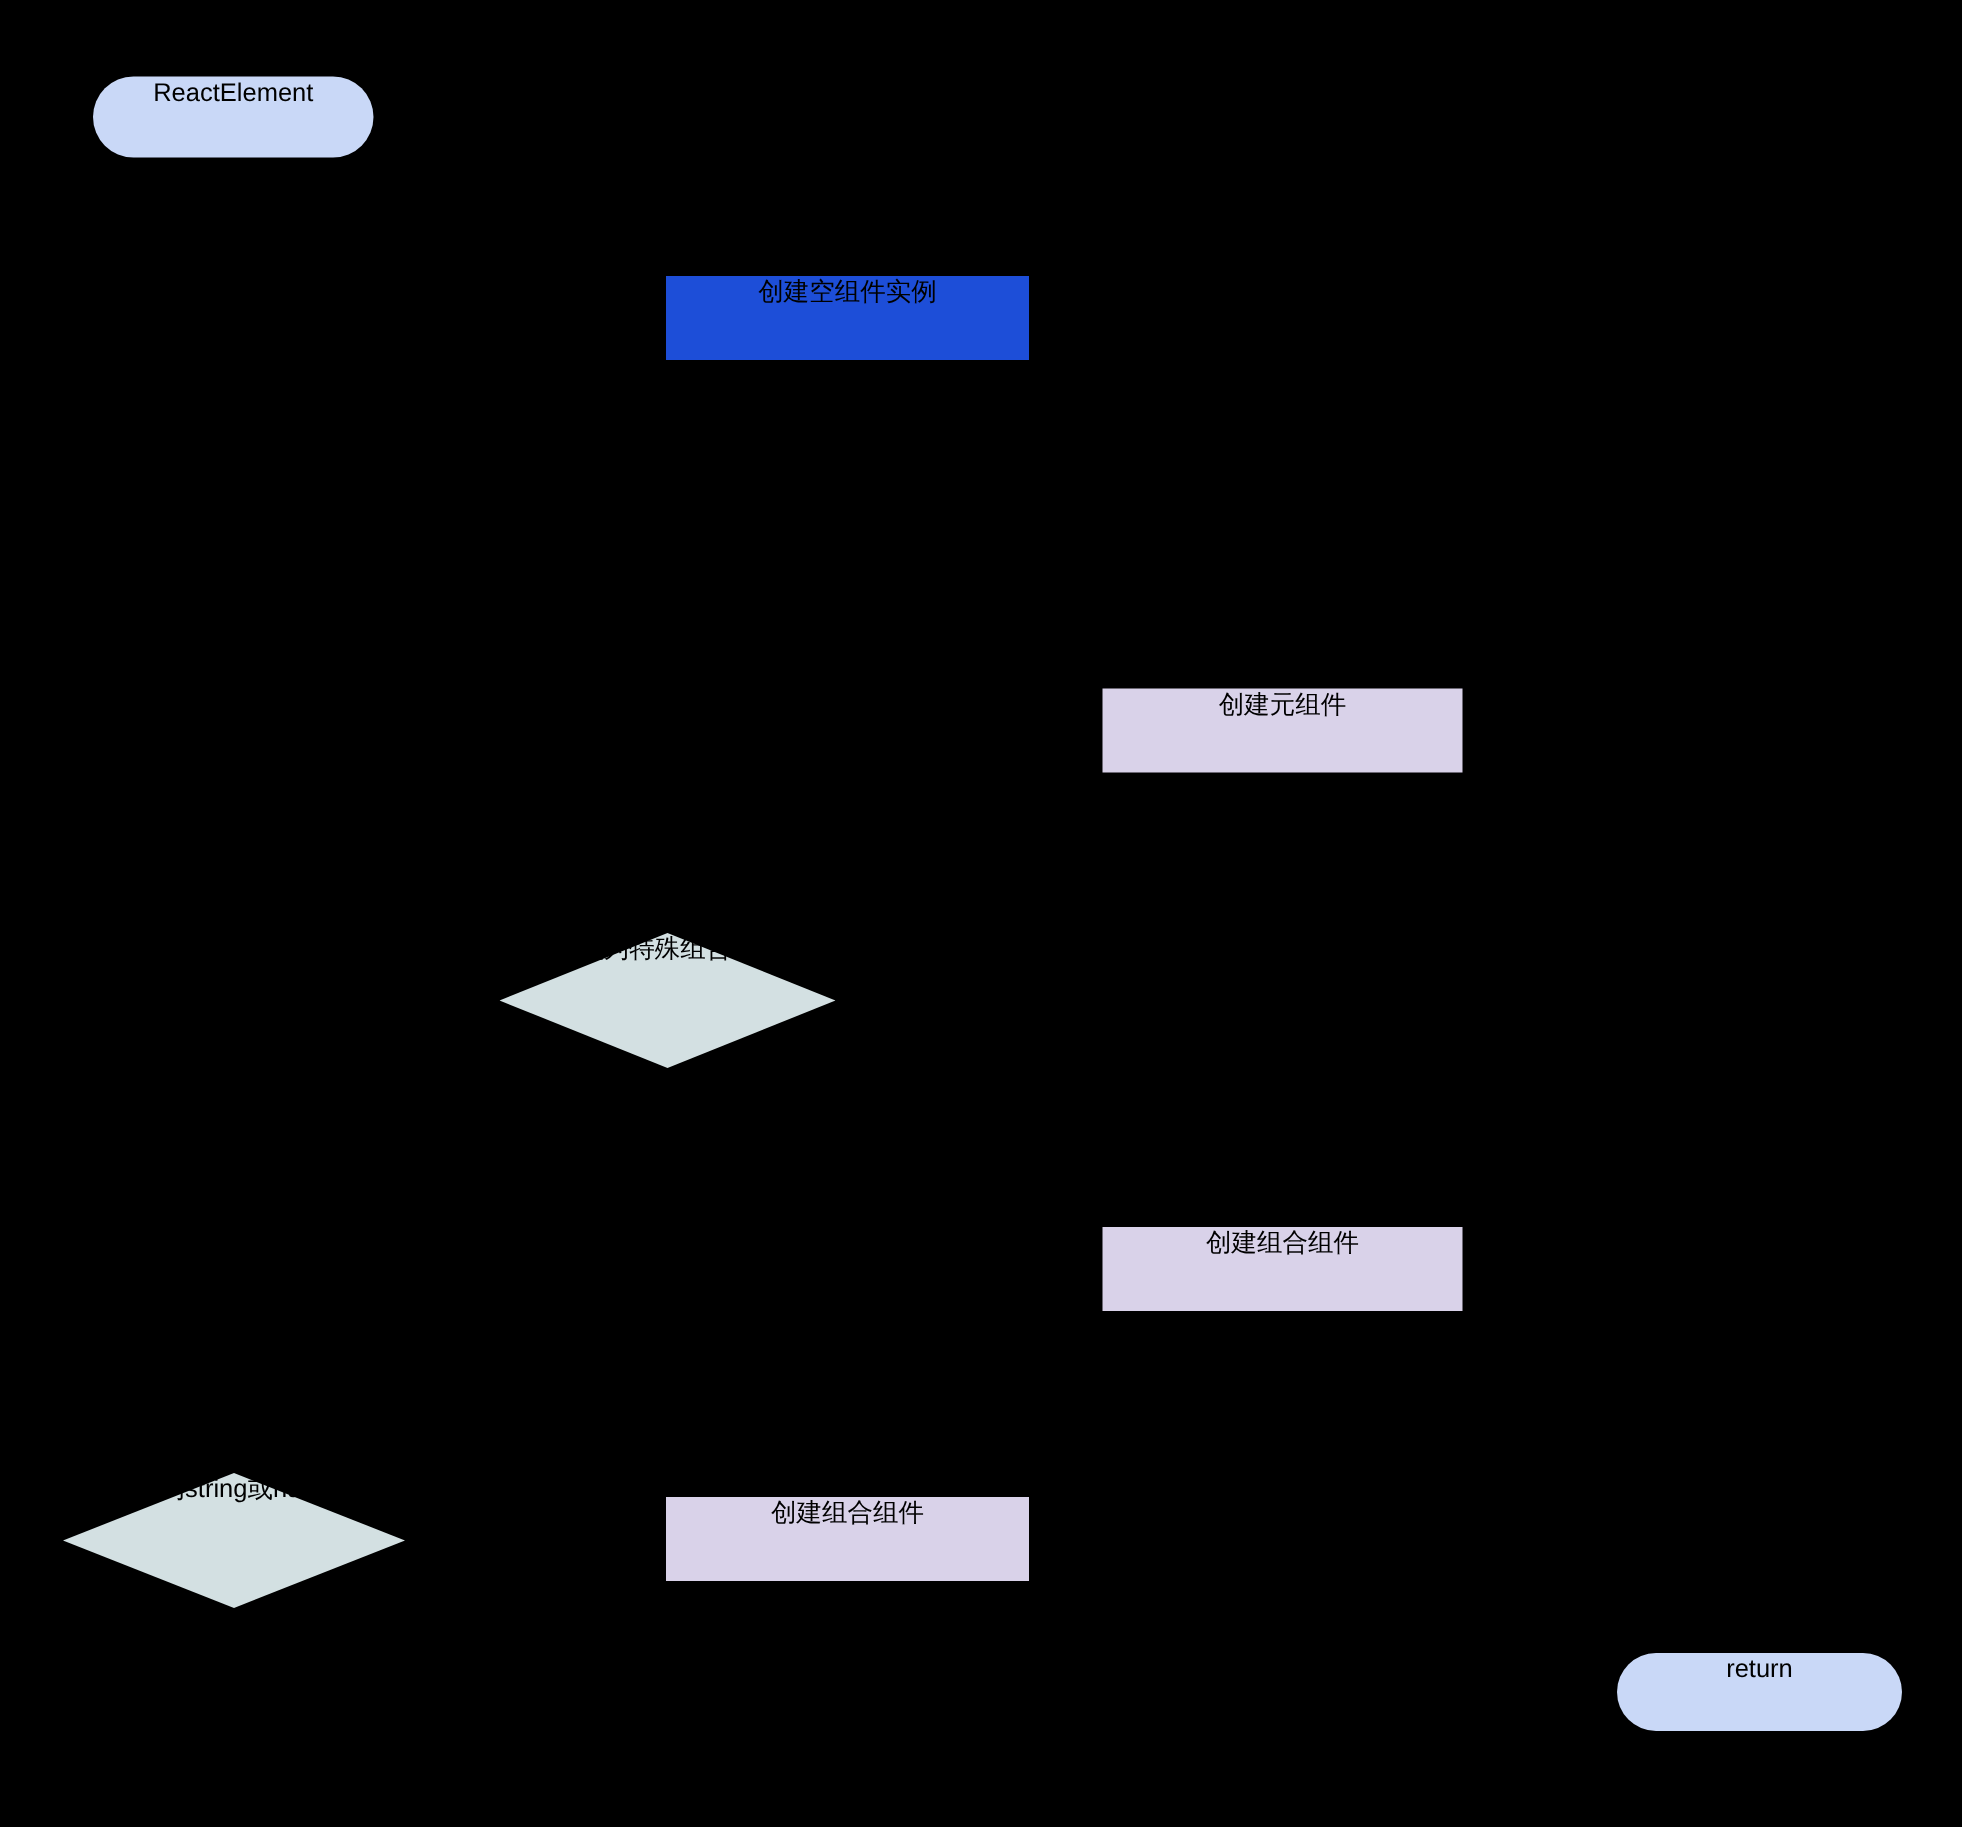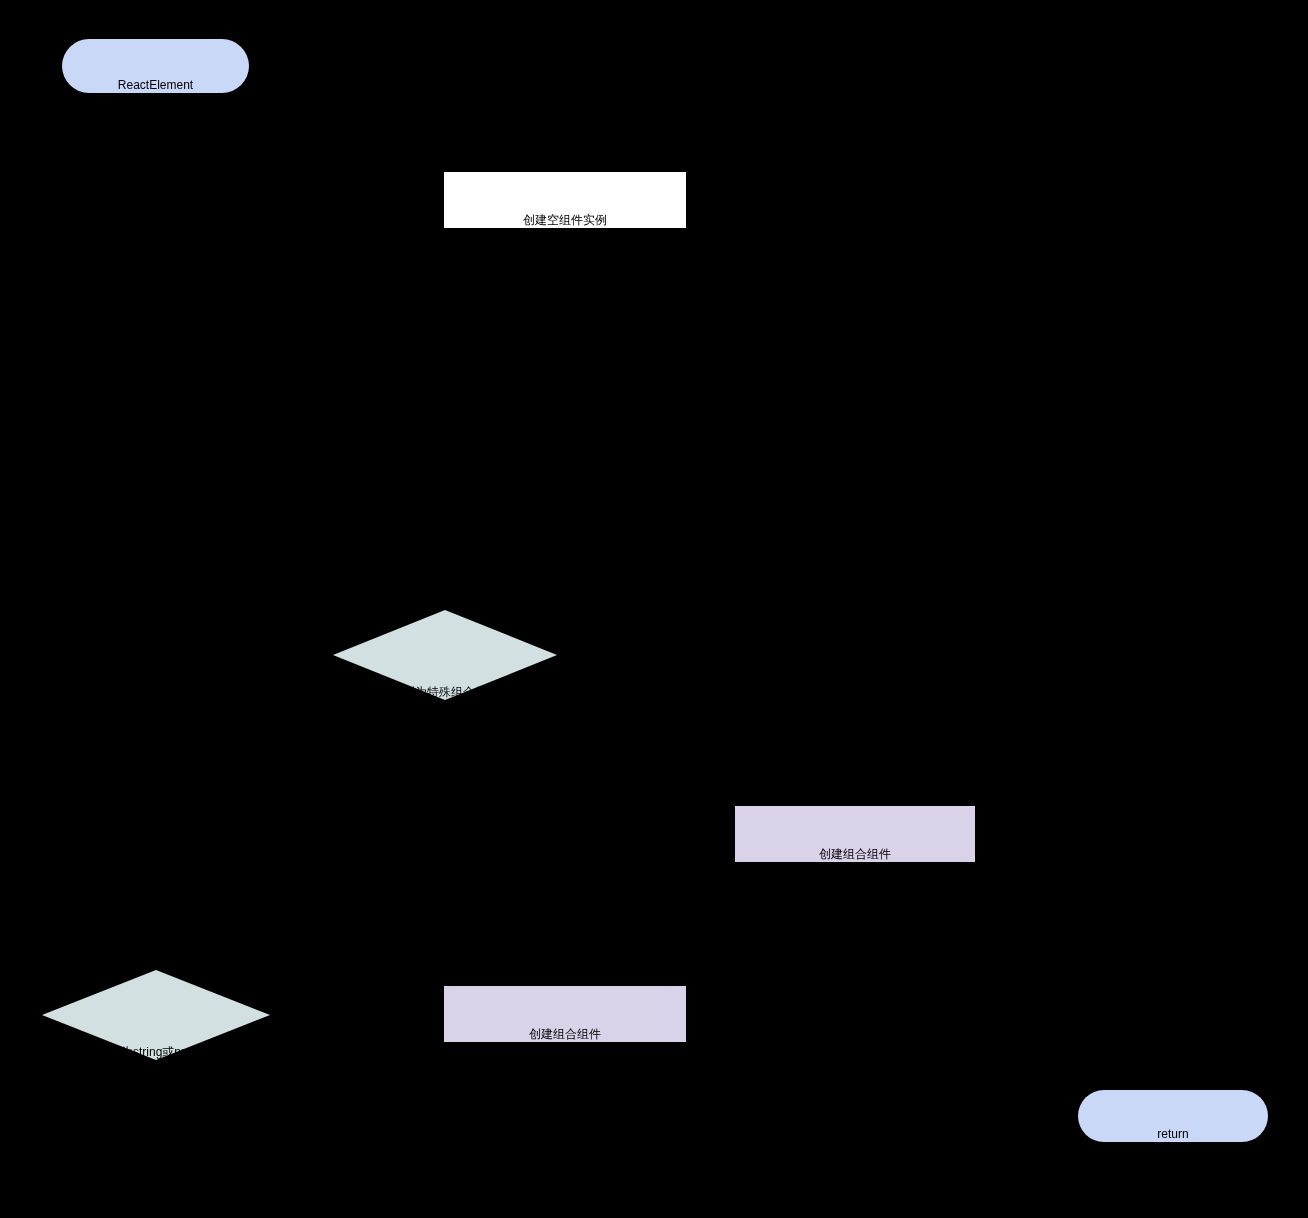--- a/index.html
+++ b/index.html
@@ -18,27 +18,28 @@
     position: absolute;
     left: 0;
     top: 0;
     width: 1308px;
     height: 1218px;
   }
   .node {
     position: absolute;
     box-sizing: border-box;
     display: flex;
-    align-items: flex-end;
+    align-items: flex-start;
     justify-content: center;
     text-align: center;
     color: #000000;
-    font-size: 12px;
+    font-size: 17px;
     line-height: 1.35;
     white-space: pre-line;
+    margin-top: 12px;
   }
   
   .terminator {
     background: #c9d8f7;
     border-radius: 999px;
   }
   
   .process {
     background: #d9d2e9;
   }
@@ -58,21 +59,22 @@
     z-index: 2;
     width: 260px;
     text-align: center;
   }
 </style>
 </head>
 <body>
 
 <div id="canvas">
     <div class="node terminator" style="left: 62px; top: 39px; width: 187px; height: 54px; background: rgb(201, 216, 247);"><div>ReactElement</div></div>
-    <div class="node process" style="left: 444px; top: 172px; width: 242px; height: 56px; background: #ffffff;"><div>创建空组件实例</div></div>
+    <div class="node process" style="left: 444px; top: 172px; width: 242px; height: 56px; background: #1d4ed8;"><div>创建空组件实例</div></div>
+    <div class="node process" style="left: 735px; top: 447px; width: 240px; height: 56px; background: rgb(217, 210, 233);"><div>创建元组件</div></div>
     <div class="node decision" style="left: 333px; top: 610px; width: 224px; height: 90px;"><svg class="diamond-shape" viewBox="0 0 224 90" preserveAspectRatio="none">
         <polygon points="112,0 224,45 112,90 0,45" fill="#d3e0e2"></polygon>
       </svg><div class="decision-label">类型为特殊组合组件</div></div>
     <div class="node process" style="left: 735px; top: 806px; width: 240px; height: 56px; background: rgb(217, 210, 233);"><div>创建组合组件</div></div>
     <div class="node decision" style="left: 42px; top: 970px; width: 228px; height: 90px;"><svg class="diamond-shape" viewBox="0 0 228 90" preserveAspectRatio="none">
         <polygon points="114,0 228,45 114,90 0,45" fill="#d3e0e2"></polygon>
       </svg><div class="decision-label">节点为string或number</div></div>
     <div class="node process" style="left: 444px; top: 986px; width: 242px; height: 56px; background: rgb(217, 210, 233);"><div>创建组合组件</div></div>
     <div class="node terminator" style="left: 1078px; top: 1090px; width: 190px; height: 52px; background: rgb(201, 216, 247);"><div>return</div></div>
   </div>

